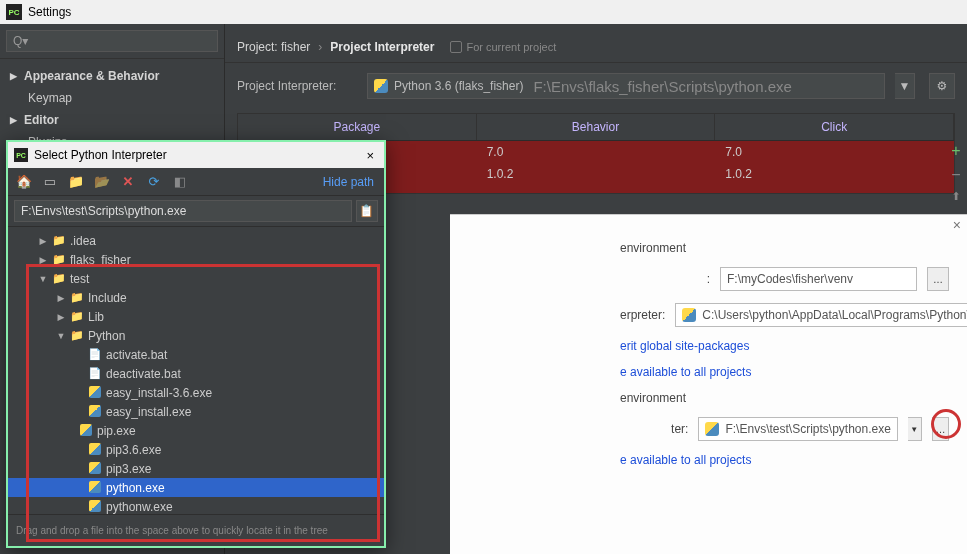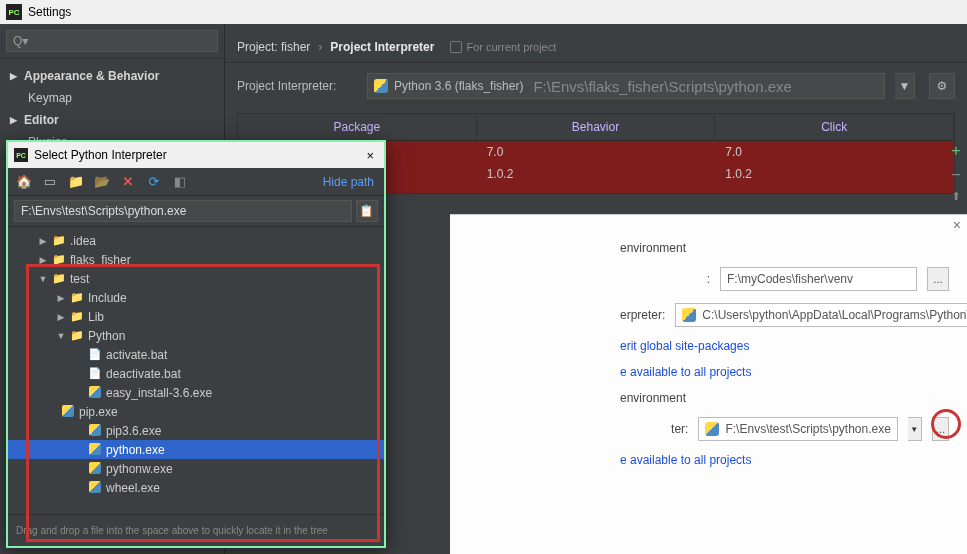--- a/index.html
+++ b/index.html
@@ -277,29 +277,39 @@
       <div class="tree-row" style="padding-left: 66px;">
         <span class="tw"></span>
         <span class="fico">📄</span>
         <span>deactivate.bat</span>
       </div>
       <div class="tree-row" style="padding-left: 66px;">
         <span class="tw"></span>
         <span class="fico"><span class="py-small"></span></span>
         <span>easy_install-3.6.exe</span>
       </div>
-      <div class="tree-row" style="padding-left: 39px;">
+      <div class="tree-row" style="padding-left: 66px;">
+        <span class="tw"></span>
+        <span class="fico"><span class="py-small"></span></span>
+        <span>easy_install.exe</span>
+      </div>
+      <div class="tree-row" style="padding-left: 57px;">
         <span class="tw"></span>
         <span class="fico"><span class="py-small"></span></span>
         <span>pip.exe</span>
       </div>
       <div class="tree-row" style="padding-left: 66px;">
         <span class="tw"></span>
         <span class="fico"><span class="py-small"></span></span>
         <span>pip3.6.exe</span>
+      </div>
+      <div class="tree-row" style="padding-left: 66px;">
+        <span class="tw"></span>
+        <span class="fico"><span class="py-small"></span></span>
+        <span>pip3.exe</span>
       </div>
       <div class="tree-row sel" style="padding-left: 66px;">
         <span class="tw"></span>
         <span class="fico"><span class="py-small"></span></span>
         <span>python.exe</span>
       </div>
       <div class="tree-row" style="padding-left: 66px;">
         <span class="tw"></span>
         <span class="fico"><span class="py-small"></span></span>
         <span>pythonw.exe</span>

